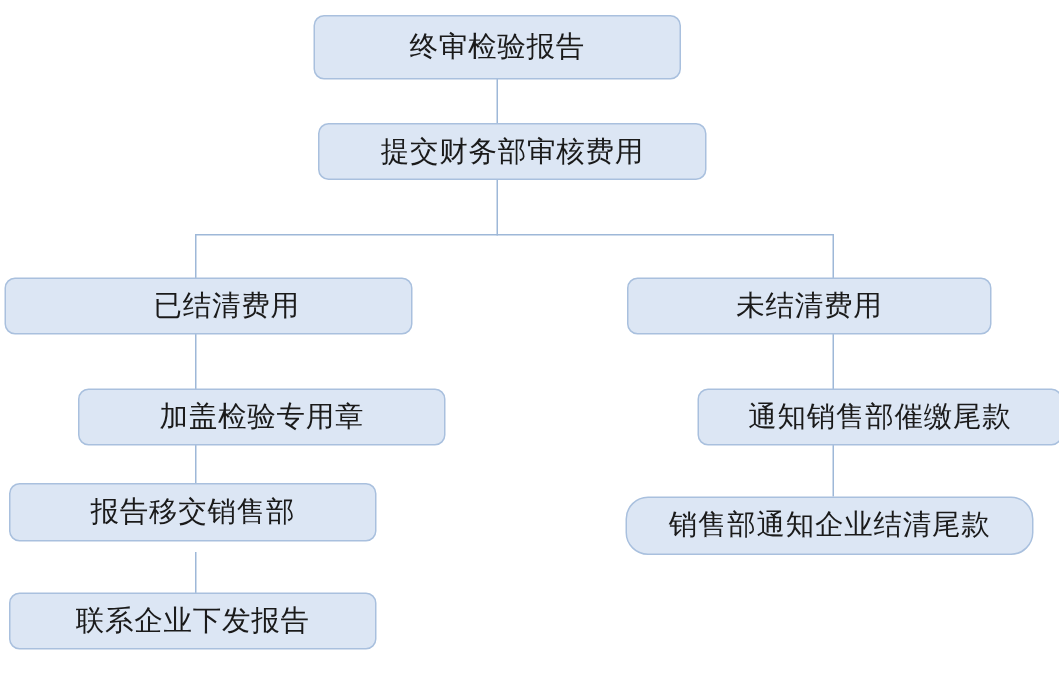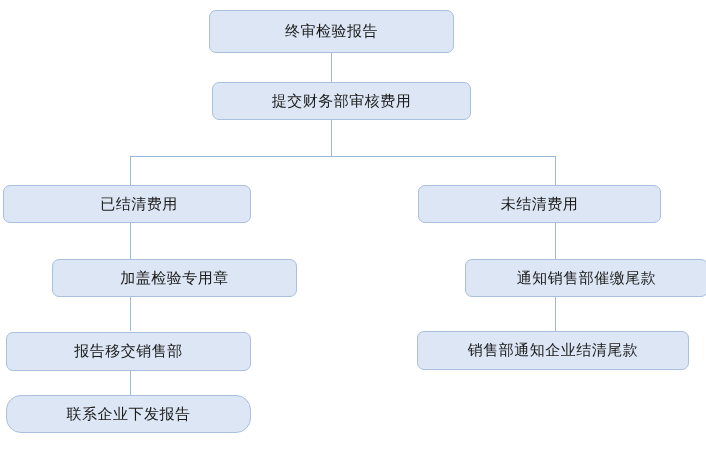--- a/index.html
+++ b/index.html
@@ -18,21 +18,21 @@
   .node {
     position: absolute;
     box-sizing: border-box;
     background: #dce6f4;
     border: 1px solid #a9c0de;
     border-radius: 7px;
     display: flex;
     align-items: center;
     justify-content: center;
     color: #1a1a1a;
-    font-size: 15px;
+    font-size: 19px;
     letter-spacing: 0.5px;
     line-height: 1;
     text-align: center;
     white-space: nowrap;
     z-index: 2;
   }
   .connector {
     position: absolute;
     background: #9eb8d8;
     z-index: 1;
@@ -60,41 +60,41 @@
   <div class="connector v" style="left:555px; top:296px; height:35px;"></div>
 
   <div class="node" style="left:209px; top:10px; width:245px; height:43px;">
     <span>终审检验报告</span>
   </div>
 
   <div class="node" style="left:212px; top:82px; width:259px; height:38px;">
     <span>提交财务部审核费用</span>
   </div>
 
-  <div class="node" style="left:3px; top:185px; width:248px; height:38px;padding-left:24px;">
+  <div class="node" style="left:3px; top:185px; width:272px; height:38px;padding-left:24px;">
     <span>已结清费用</span>
   </div>
 
   <div class="node" style="left:418px; top:185px; width:243px; height:38px;">
     <span>未结清费用</span>
   </div>
 
   <div class="node" style="left:6px; top:259px; width:245px; height:38px;margin-left:46px;">
     <span>加盖检验专用章</span>
   </div>
 
   <div class="node" style="left:418px; top:259px; width:243px; height:38px;margin-left:47px;">
     <span>通知销售部催缴尾款</span>
   </div>
 
-  <div class="node" style="left:6px; top:332px; width:245px; height:39px;">
+  <div class="node" style="left:6px; top:322px; width:245px; height:39px;">
     <span>报告移交销售部</span>
   </div>
 
-  <div class="node" style="left:417px; top:331px; width:272px; height:39px;">
+  <div class="node" style="left:417px; top:331px; width:272px; height:39px;border-radius:15px;">
     <span>销售部通知企业结清尾款</span>
   </div>
 
-  <div class="node" style="left:6px; top:395px; width:245px; height:38px;border-radius:15px;">
+  <div class="node" style="left:6px; top:395px; width:245px; height:38px;">
     <span>联系企业下发报告</span>
   </div>
 
 </div>
 
 </body></html>

